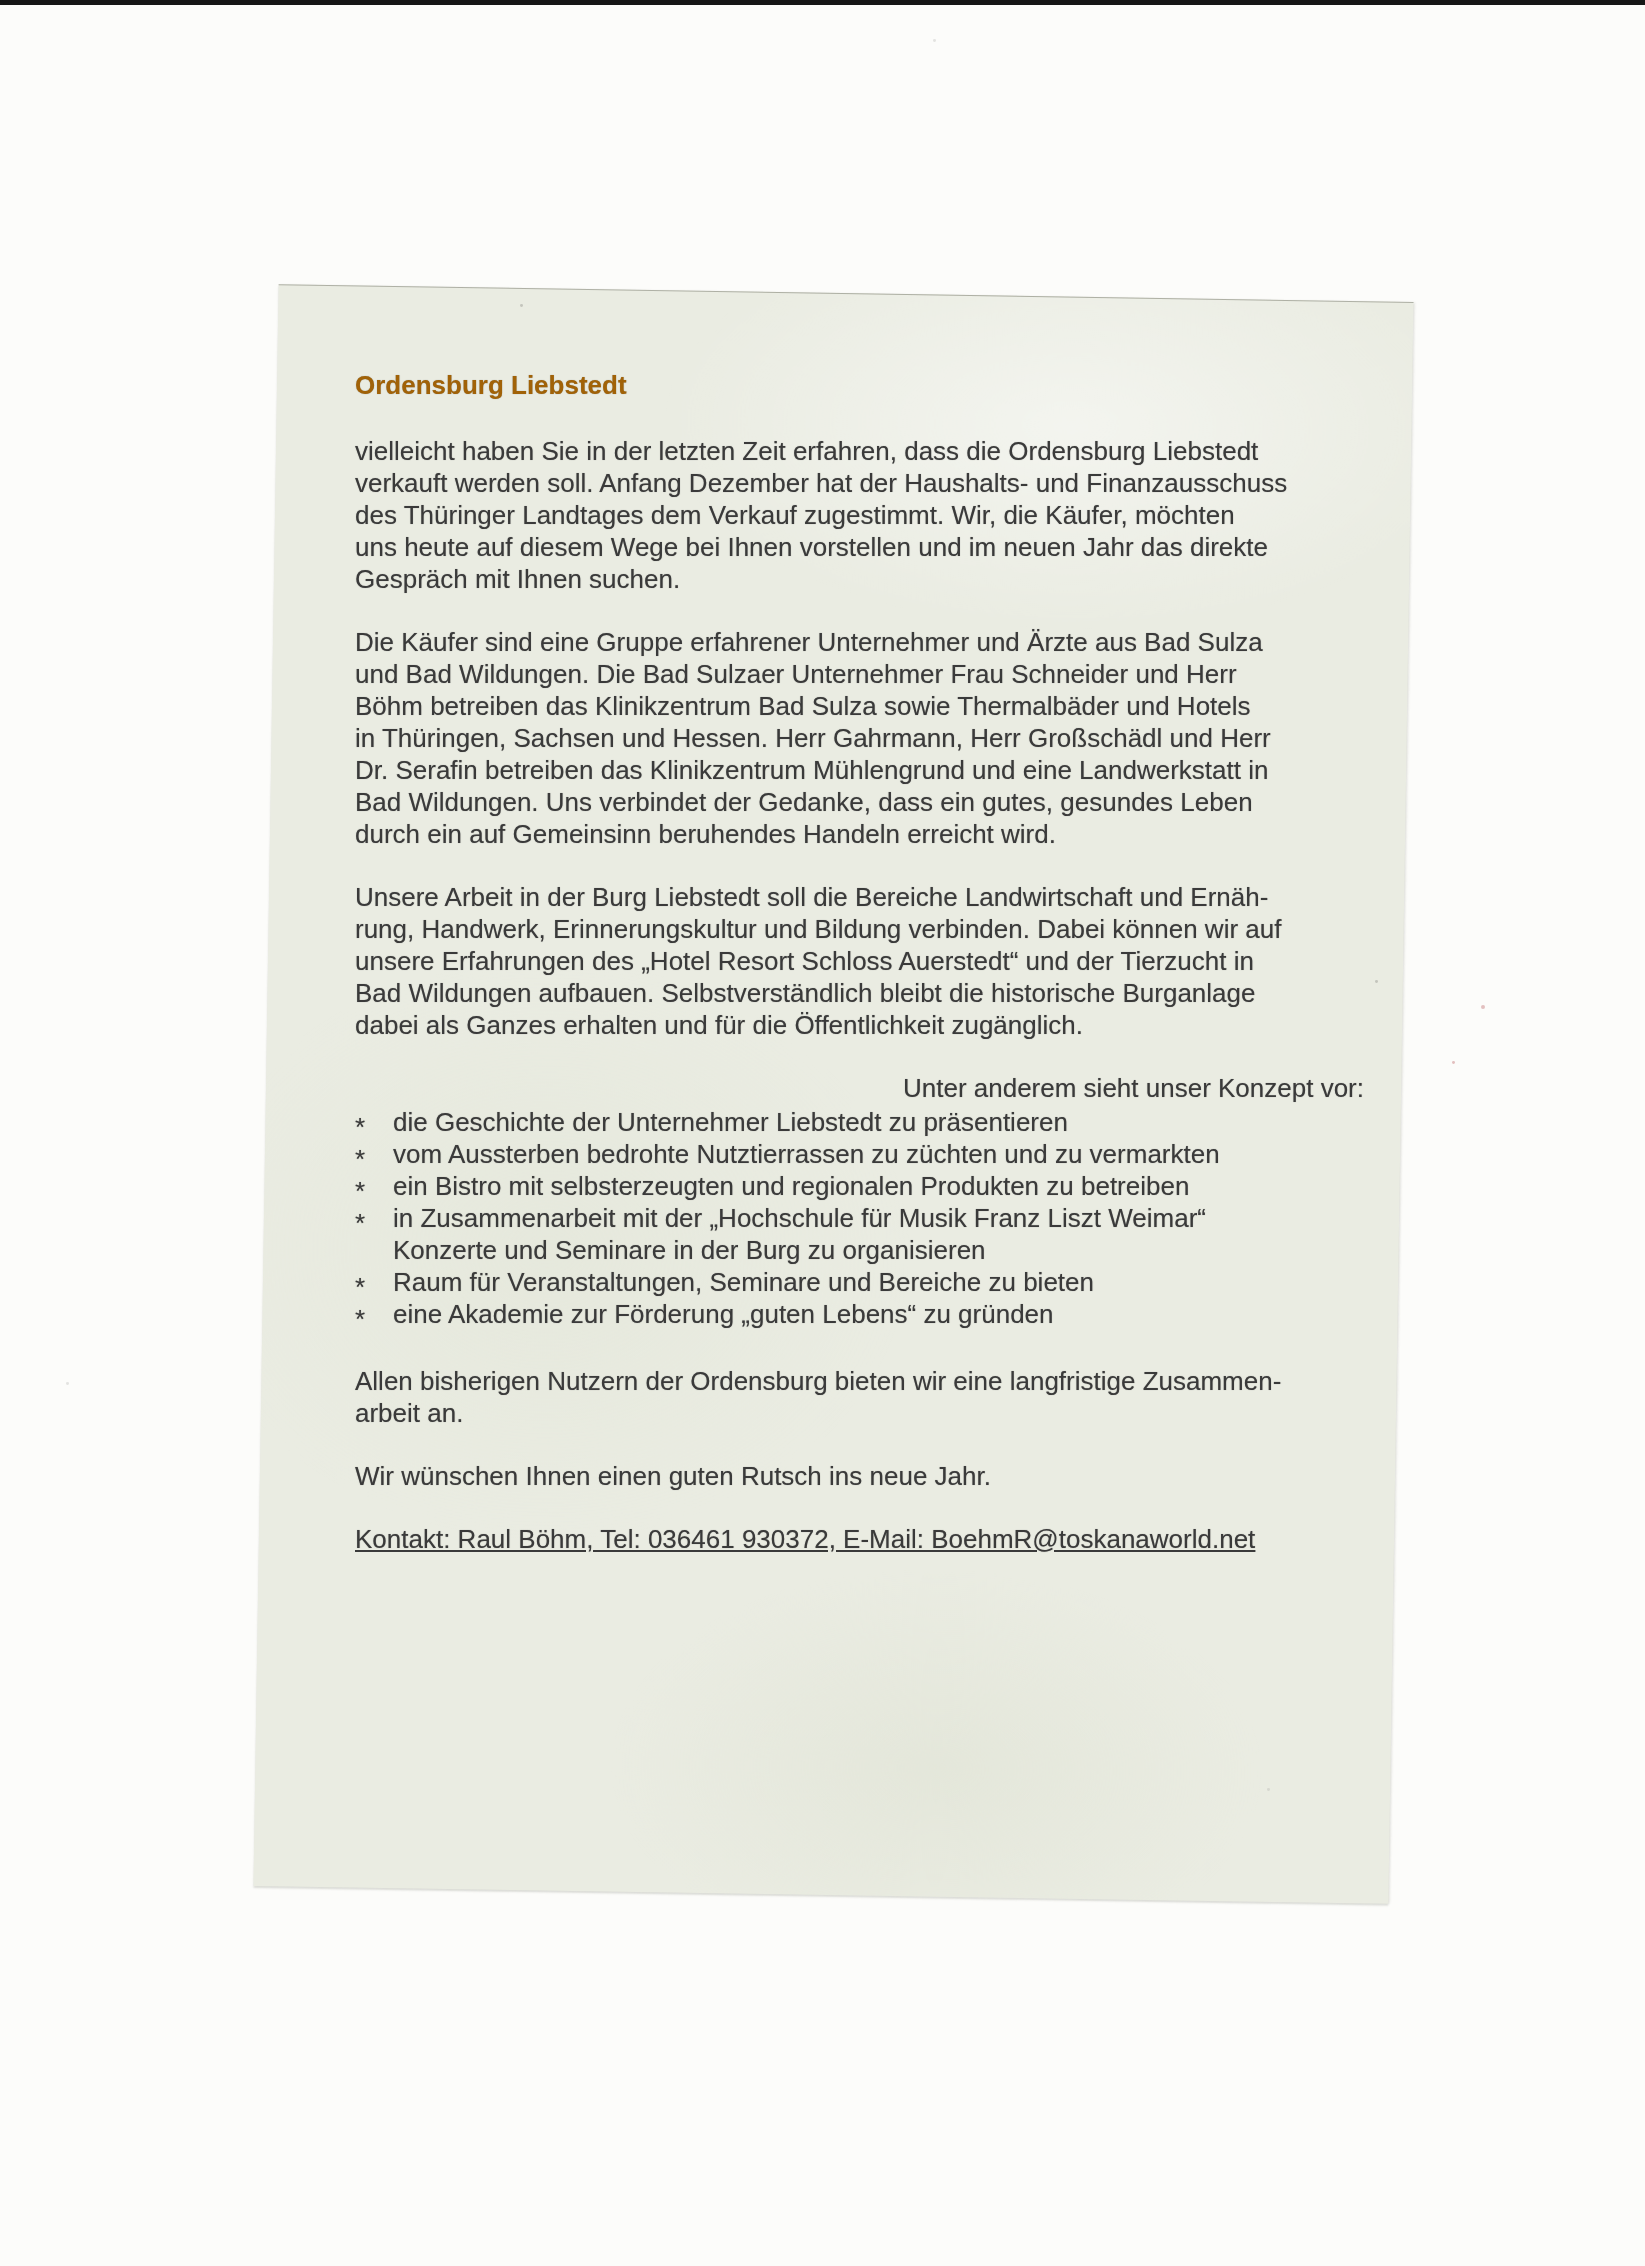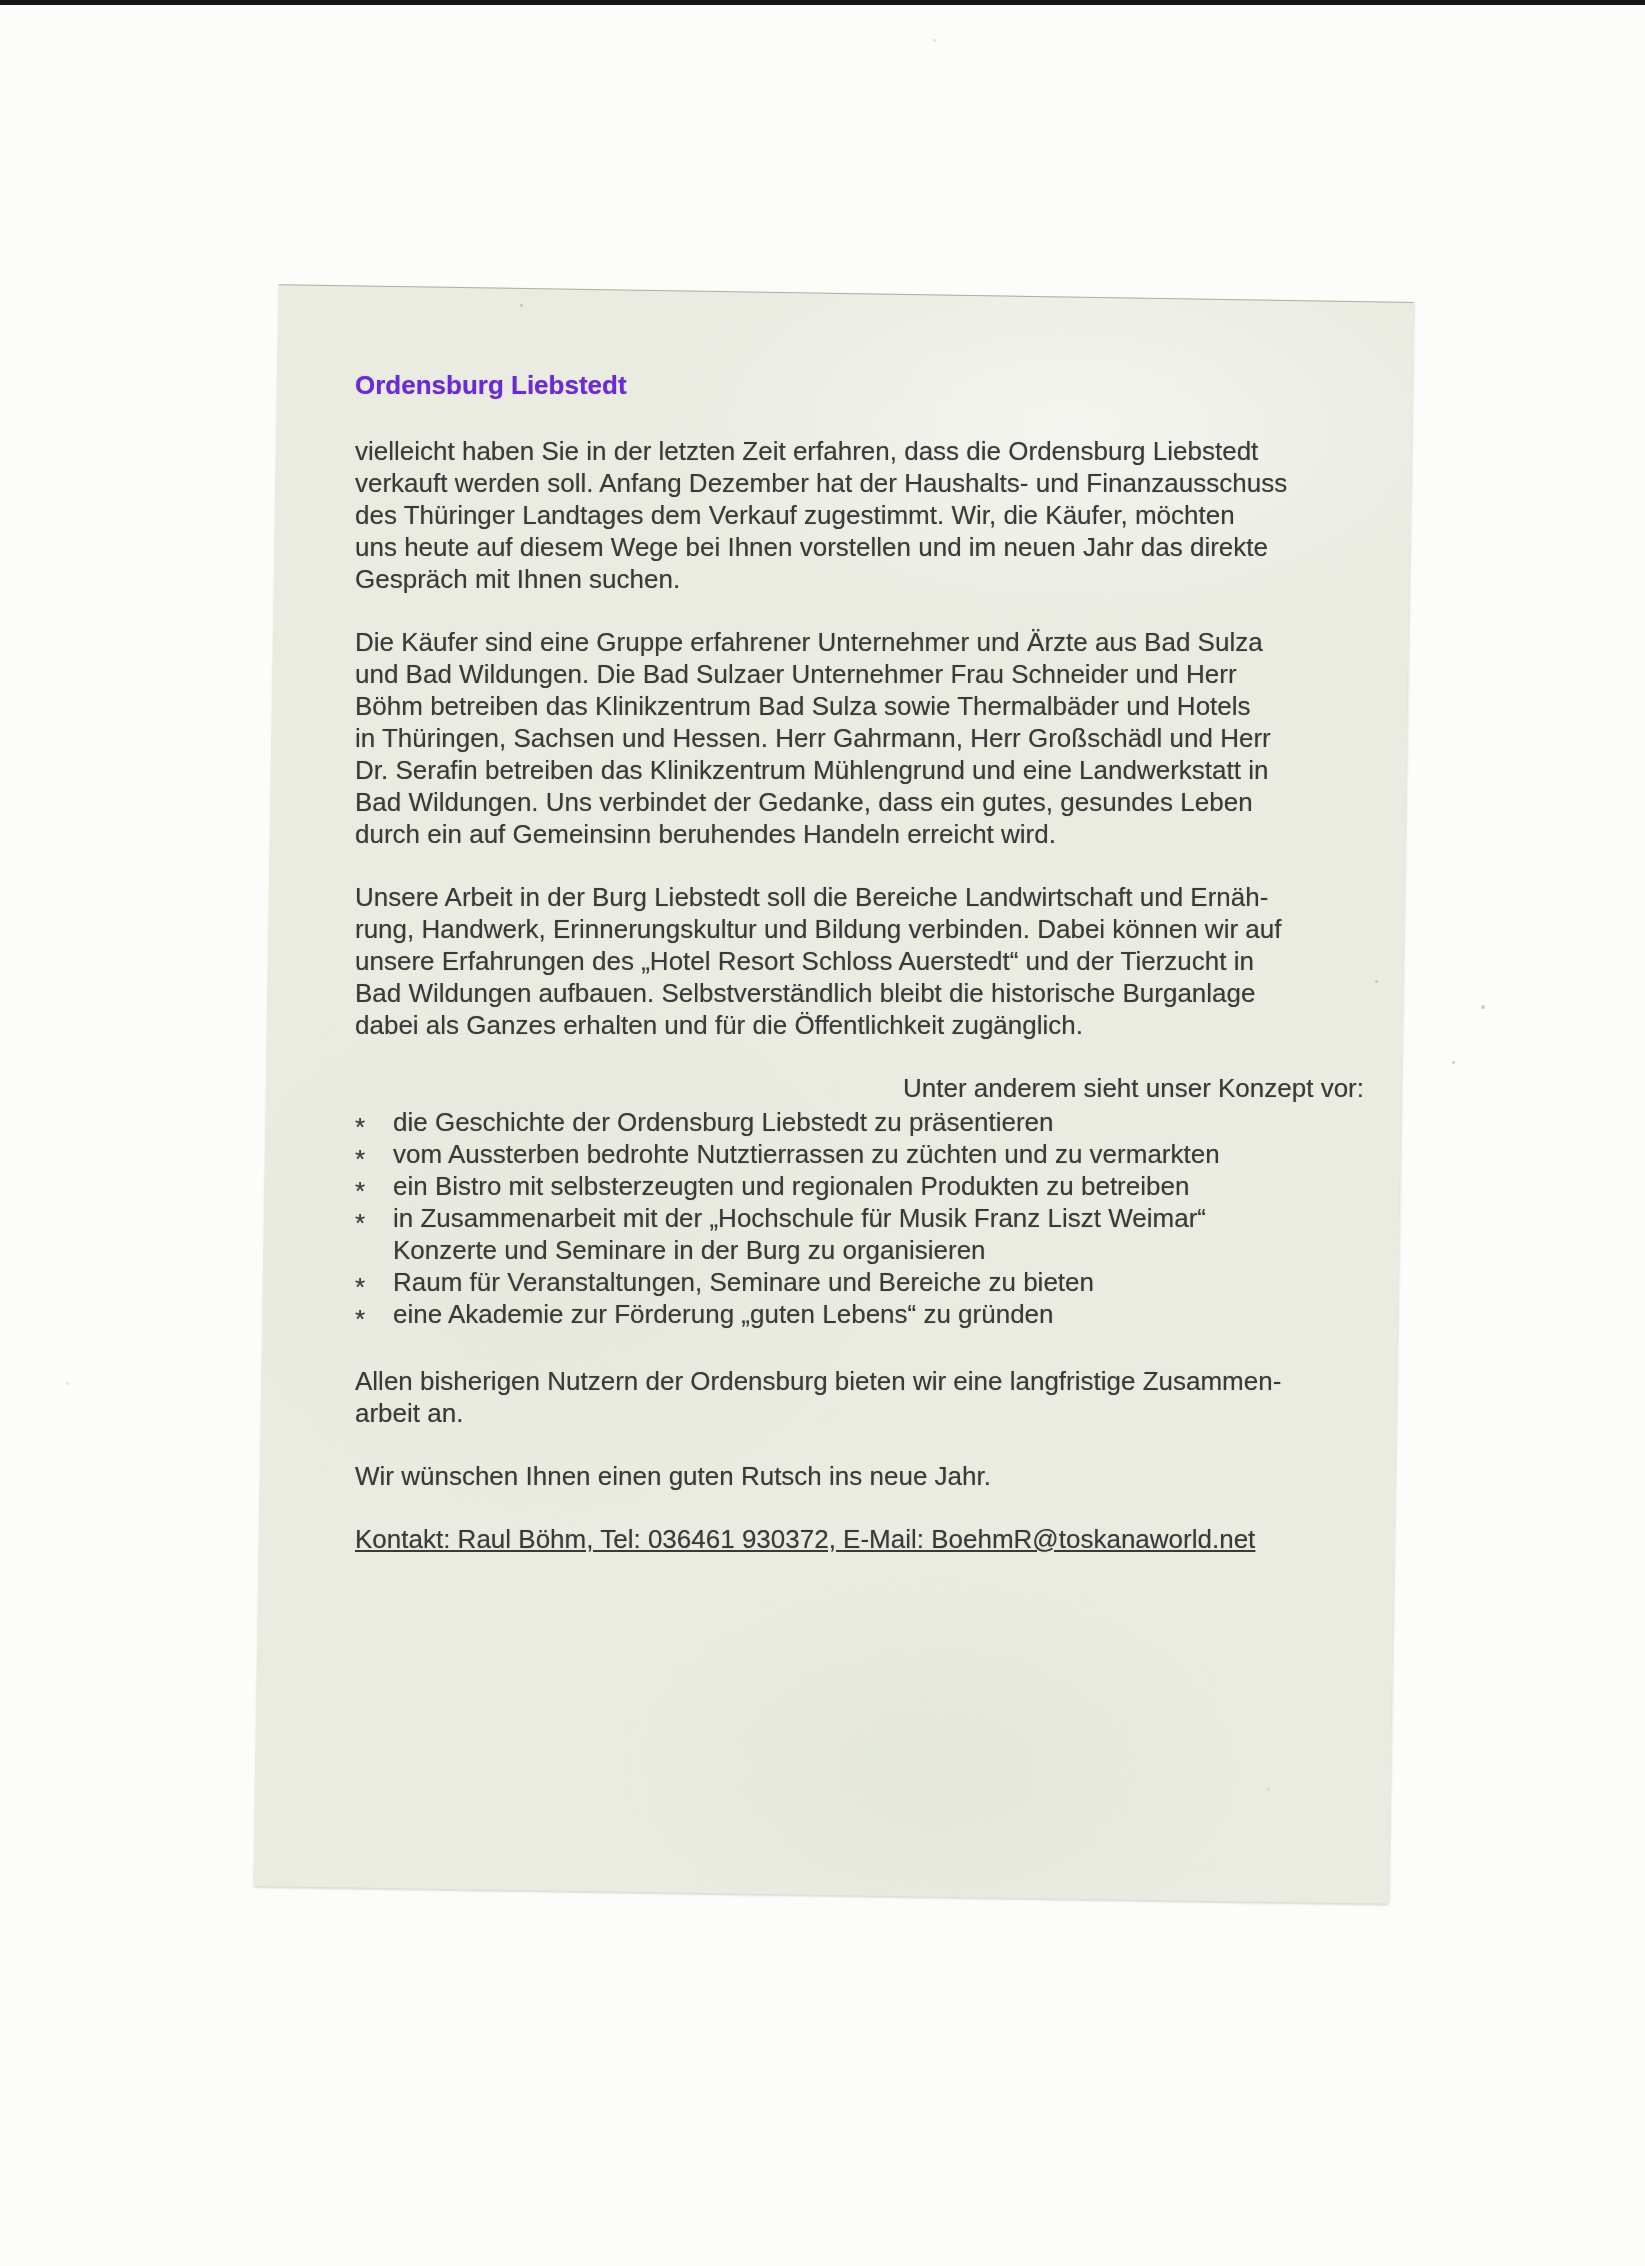--- a/index.html
+++ b/index.html
@@ -37,21 +37,21 @@
     position: absolute;
     left: 355px; top: 369px;
     width: 1009px;
     color: #3a3a3a;
     font-size: 26px;
     line-height: 32px;
     text-shadow: 0 0 1px rgba(58,58,58,0.45);
   }
   .title {
     font-weight: bold;
-    color: #6d28d9;
+    color: #a16207;
     margin: 0 0 34px 0;
   }
   .para {
     white-space: pre-line;
     margin: 0 0 31px 0;
   }
   .salutation { margin-bottom: 31px; }
   .intro { margin-bottom: 1.9px; text-align: right; }
   .bullets { margin: 0 0 35px 0; }
   .bullet { display: flex; align-items: flex-start; }
@@ -103,21 +103,21 @@
 rung, Handwerk, Erinnerungskultur und Bildung verbinden. Dabei können wir auf
 unsere Erfahrungen des „Hotel Resort Schloss Auerstedt“ und der Tierzucht in
 Bad Wildungen aufbauen. Selbstverständlich bleibt die historische Burganlage
 dabei als Ganzes erhalten und für die Öffentlichkeit zugänglich.</div>
 
   <div class="para intro">Unter anderem sieht unser Konzept vor:</div>
 
   <div class="bullets">
     <div class="bullet">
       <span class="b-marker">*</span>
-      <span class="b-text">die Geschichte der Ordensburg Liebstedt zu präsentieren</span>
+      <span class="b-text">die Geschichte der Unternehmer Liebstedt zu präsentieren</span>
     </div>
     <div class="bullet">
       <span class="b-marker">*</span>
       <span class="b-text">vom Aussterben bedrohte Nutztierrassen zu züchten und zu vermarkten</span>
     </div>
     <div class="bullet">
       <span class="b-marker">*</span>
       <span class="b-text">ein Bistro mit selbsterzeugten und regionalen Produkten zu betreiben</span>
     </div>
     <div class="bullet">

